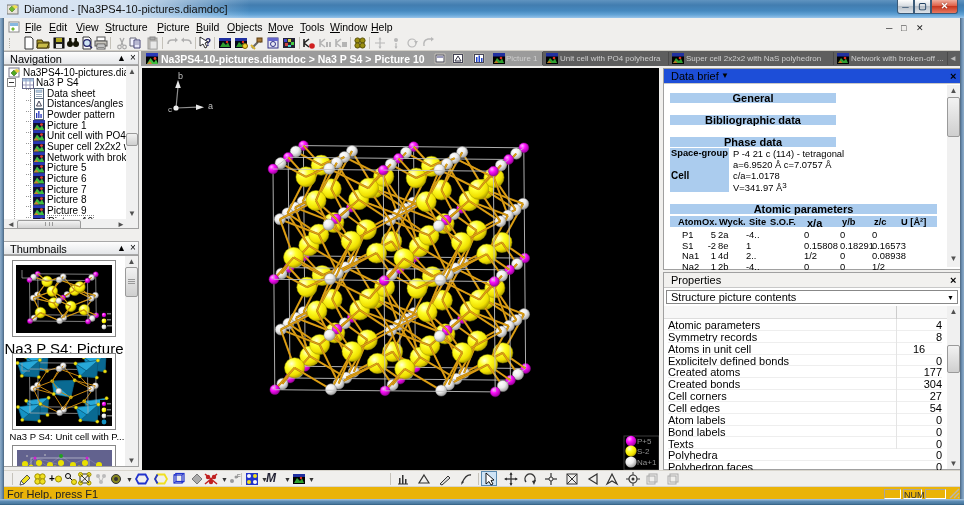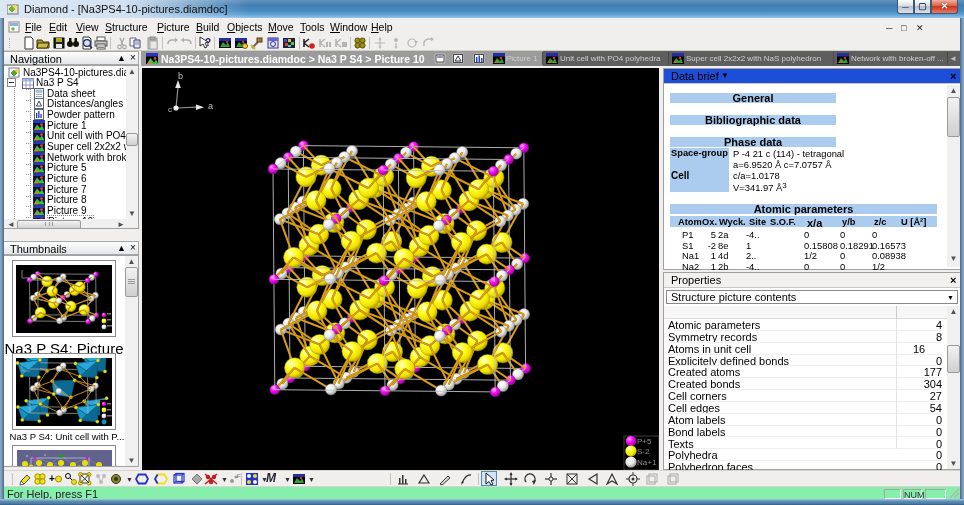--- a/index.html
+++ b/index.html
@@ -25,21 +25,21 @@
 .phead{position:absolute;background:linear-gradient(180deg,#fdfdfd,#e4e6e9);border:1px solid #a8a8a8;color:#000}
 .phead .t{position:absolute;left:6px;top:1px}
 .phbtn{position:absolute;top:1px;color:#000;font-size:9px}
 .treerow{position:absolute;white-space:nowrap;color:#000;font-size:10px}
 .sb{position:absolute;background:#f0f0f0}
 .sbthumb{position:absolute;background:linear-gradient(180deg,#f2f2f2,#cfcfcf);border:1px solid #9a9a9a;border-radius:2px}
 .sbarrow{position:absolute;color:#505050;font-size:8px;text-align:center}
 .bluebar{position:absolute;background:#abccee;font-weight:bold;text-align:center;color:#000;font-size:10.5px}
 .dbrow{position:absolute;white-space:nowrap;color:#000;font-size:9.4px}
 #bottombar{left:2px;top:470px;width:960px;height:16px;background:#f0efed;border-top:1px solid #d8d5cd}
-#statusbar{left:2px;top:486px;width:960px;height:13px;background:#86efac;border-top:1px solid #d8d5cd}
+#statusbar{left:2px;top:486px;width:960px;height:13px;background:#eab308;border-top:1px solid #d8d5cd}
 .statbox{position:absolute;top:2px;height:10px;border:1px solid;border-color:#a8a5a0 #fff #fff #a8a5a0;color:#333;text-align:center;font-size:9px}
 #botframe{left:0;top:499px;width:964px;height:6px;background:linear-gradient(180deg,#a8c6e0 0%,#5d8cb4 40%,#49799f 80%,#2f5a7c 100%)}
 #lframe{left:0;top:18px;width:4px;height:481px;background:linear-gradient(90deg,#8fadc8,#7496b8 60%,#5a7e9e);border-right:1px solid #55718c}
 #rframe{left:960px;top:18px;width:4px;height:481px;background:linear-gradient(90deg,#5a7e9e,#7496b8 40%,#8fadc8);border-left:1px solid #55718c}
 </style></head>
 <body>
 <div class="abs" id="titlebar"></div>
 <div class="abs" id="titlehaze"></div>
 <svg class="abs" style="left:7px;top:3px" width="13" height="12">
     <rect x="0" y="2" width="11" height="9" fill="#e8e4da" stroke="#777"></rect>

